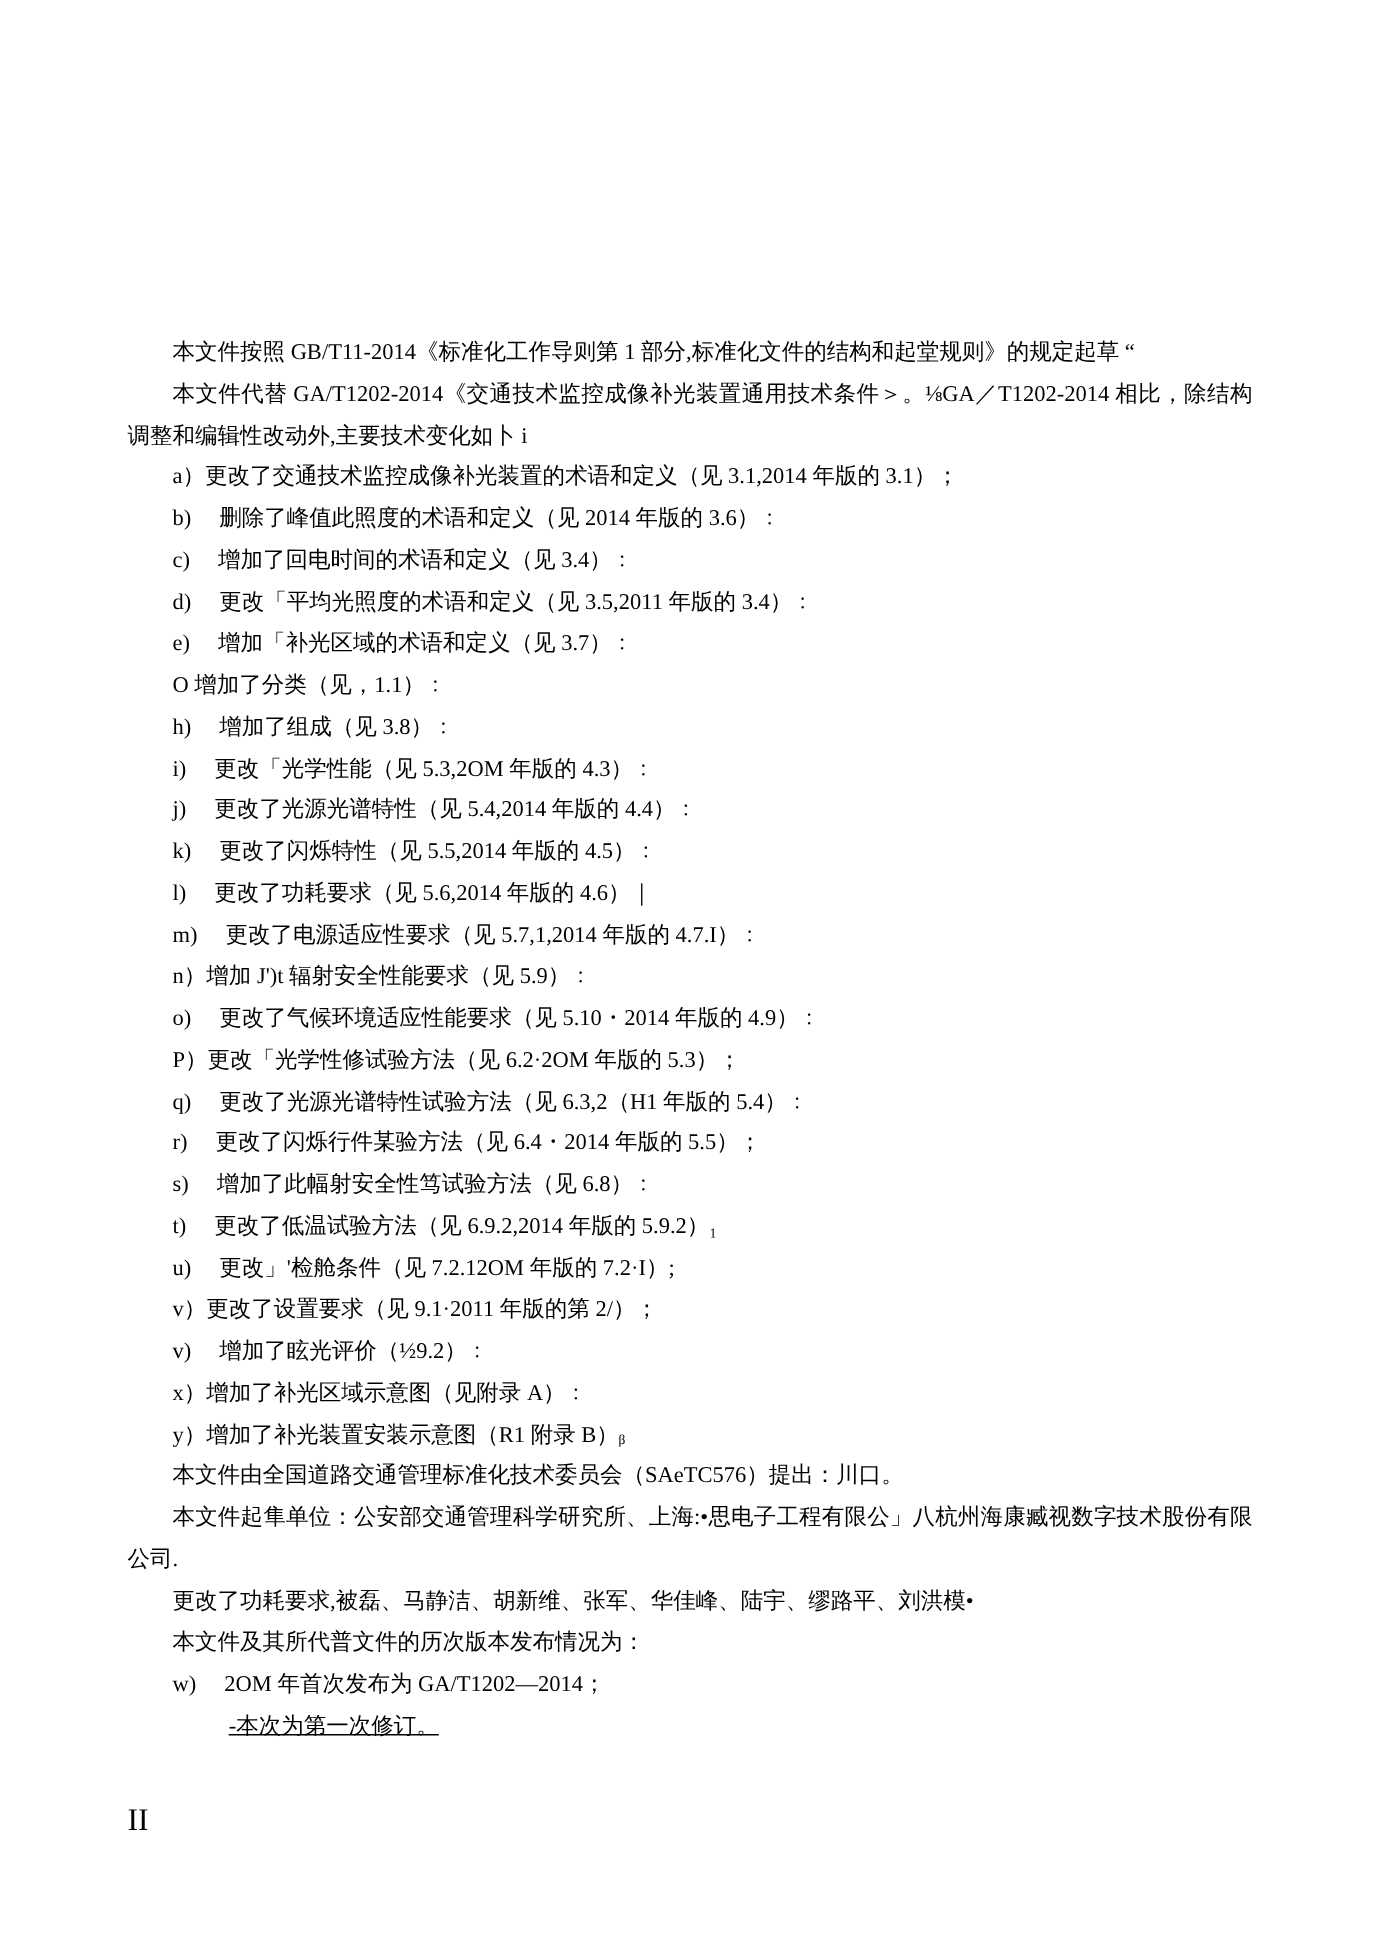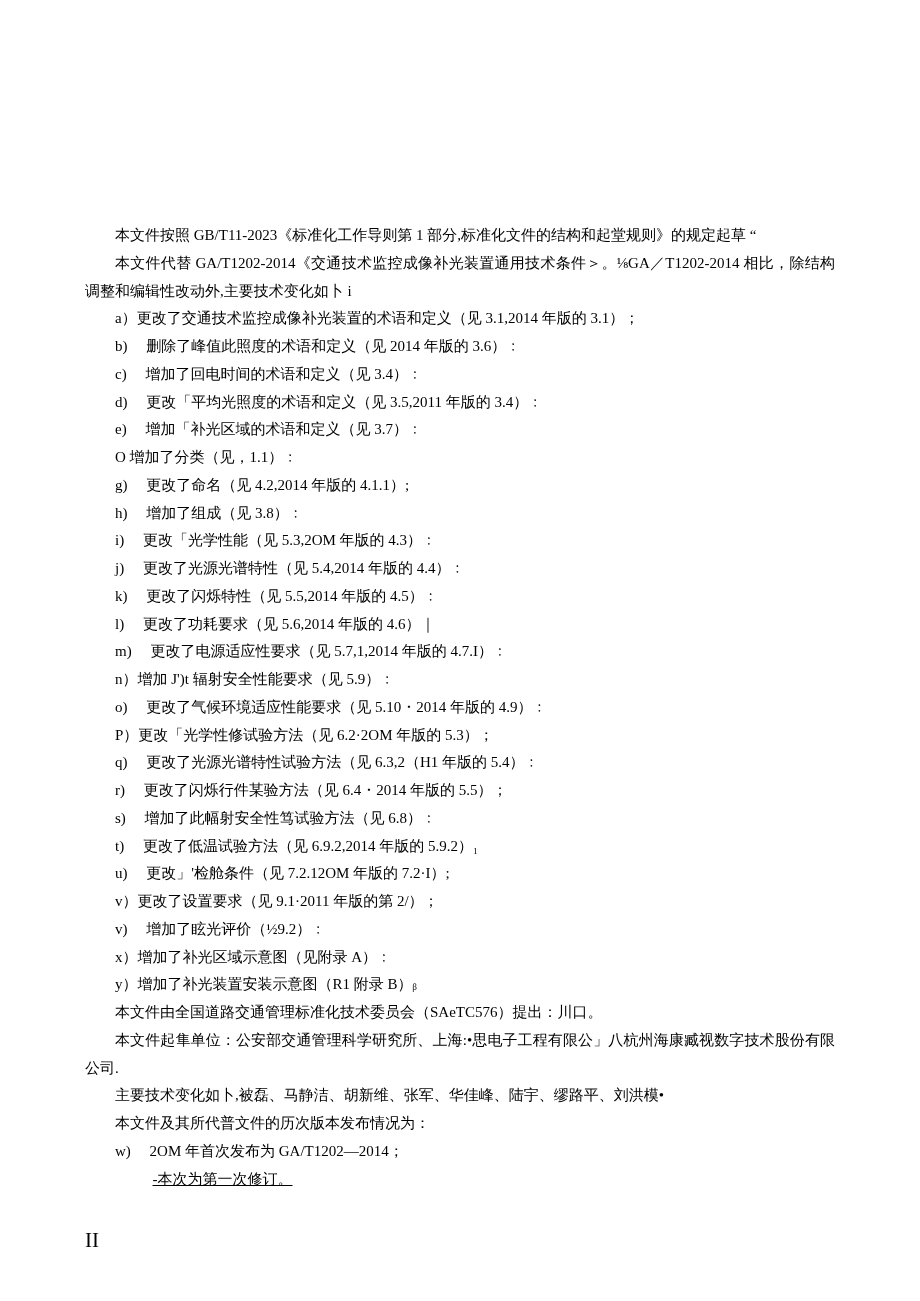--- a/index.html
+++ b/index.html
@@ -37,32 +37,31 @@
   .footer {
     margin-top: 28px;
     font-size: 21px;
   }
 </style>
 </head>
 <body>
 
 <div class="page">
 
-  <p class="para">本文件按照 GB/T11-2023《标准化工作导则第 1 部分,标准化文件的结构和起堂规则》的规定起草 “</p>
+  <p class="para">本文件按照 GB/T11-2014《标准化工作导则第 1 部分,标准化文件的结构和起堂规则》的规定起草 “</p>
 
   <p class="para" style="text-indent:2em;">本文件代替 GA/T1202-2014《交通技术监控成像补光装置通用技术条件＞。⅛GA／T1202-2014 相比，除结构调整和编辑性改动外,主要技术变化如卜 i</p>
 
   <div>
     <p class="item">a）更改了交通技术监控成像补光装置的术语和定义（见 3.1,2014 年版的 3.1）；</p>
     <p class="item">b)　 删除了峰值此照度的术语和定义（见 2014 年版的 3.6）﹕</p>
     <p class="item">c)　 增加了回电时间的术语和定义（见 3.4）﹕</p>
     <p class="item">d)　 更改「平均光照度的术语和定义（见 3.5,2011 年版的 3.4）﹕</p>
     <p class="item">e)　 增加「补光区域的术语和定义（见 3.7）﹕</p>
     <p class="item">O 增加了分类（见，1.1）﹕</p>
-    <p class="item">g)　 更改了命名（见 4.2,2014 年版的 4.1.1）;</p>
     <p class="item">h)　 增加了组成（见 3.8）﹕</p>
     <p class="item">i)　 更改「光学性能（见 5.3,2OM 年版的 4.3）﹕</p>
     <p class="item">j)　 更改了光源光谱特性（见 5.4,2014 年版的 4.4）﹕</p>
     <p class="item">k)　 更改了闪烁特性（见 5.5,2014 年版的 4.5）﹕</p>
     <p class="item">l)　 更改了功耗要求（见 5.6,2014 年版的 4.6）｜</p>
     <p class="item">m)　 更改了电源适应性要求（见 5.7,1,2014 年版的 4.7.I）﹕</p>
     <p class="item">n）增加 J')t 辐射安全性能要求（见 5.9）﹕</p>
     <p class="item">o)　 更改了气候环境适应性能要求（见 5.10・2014 年版的 4.9）﹕</p>
     <p class="item">P）更改「光学性修试验方法（见 6.2·2OM 年版的 5.3）；</p>
     <p class="item">q)　 更改了光源光谱特性试验方法（见 6.3,2（H1 年版的 5.4）﹕</p>
@@ -71,21 +70,21 @@
     <p class="item">t)　 更改了低温试验方法（见 6.9.2,2014 年版的 5.9.2）₁</p>
     <p class="item">u)　 更改」'检舱条件（见 7.2.12OM 年版的 7.2·I）;</p>
     <p class="item">v）更改了设置要求（见 9.1·2011 年版的第 2/）；</p>
     <p class="item">v)　 增加了眩光评价（½9.2）﹕</p>
     <p class="item">x）增加了补光区域示意图（见附录 A）﹕</p>
     <p class="item">y）增加了补光装置安装示意图（R1 附录 B）ᵦ</p>
   </div>
 
   <p class="para">本文件由全国道路交通管理标准化技术委员会（SAeTC576）提出：川口。</p>
   <p class="para">本文件起隼单位：公安部交通管理科学研究所、上海:•思电子工程有限公」八杭州海康臧视数字技术股份有限公司.</p>
-  <p class="para">主要技术变化如卜,被磊、马静洁、胡新维、张军、华佳峰、陆宇、缪路平、刘洪模•</p>
+  <p class="para">更改了功耗要求,被磊、马静洁、胡新维、张军、华佳峰、陆宇、缪路平、刘洪模•</p>
   <p class="para">本文件及其所代普文件的历次版本发布情况为：</p>
 
   <p class="item">w)　  2OM 年首次发布为 GA/T1202—2014；</p>
   <p class="sub">-本次为第一次修订。</p>
 
   <div class="footer">II</div>
 
 </div>
 
 </body></html>

